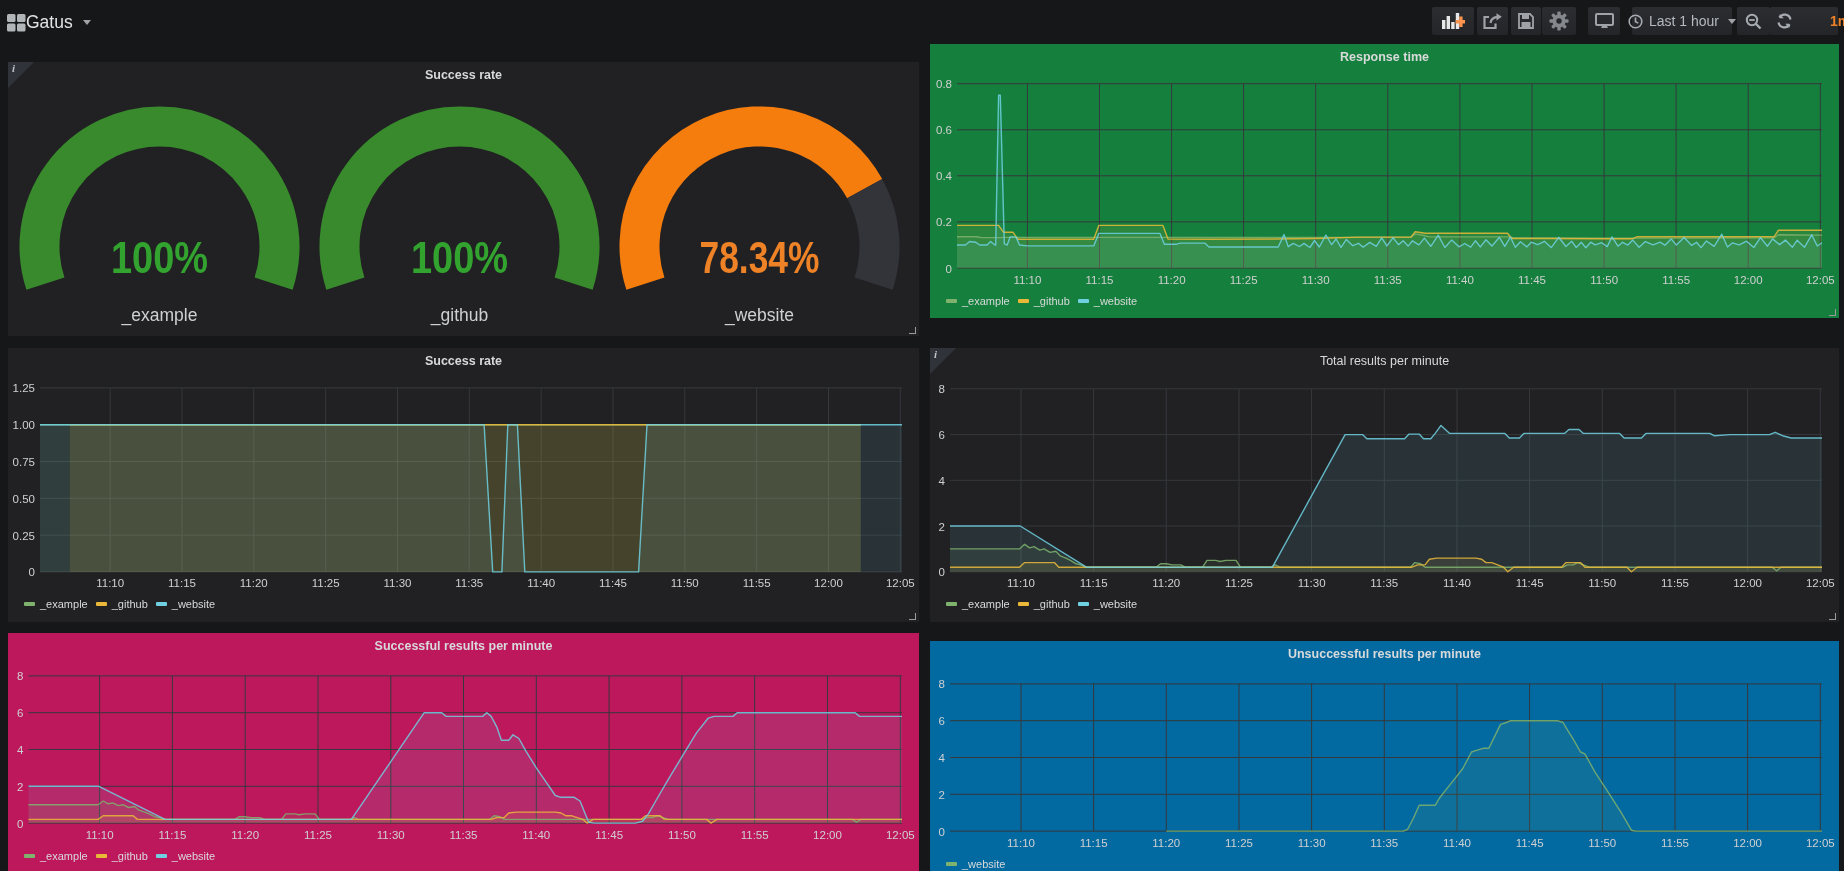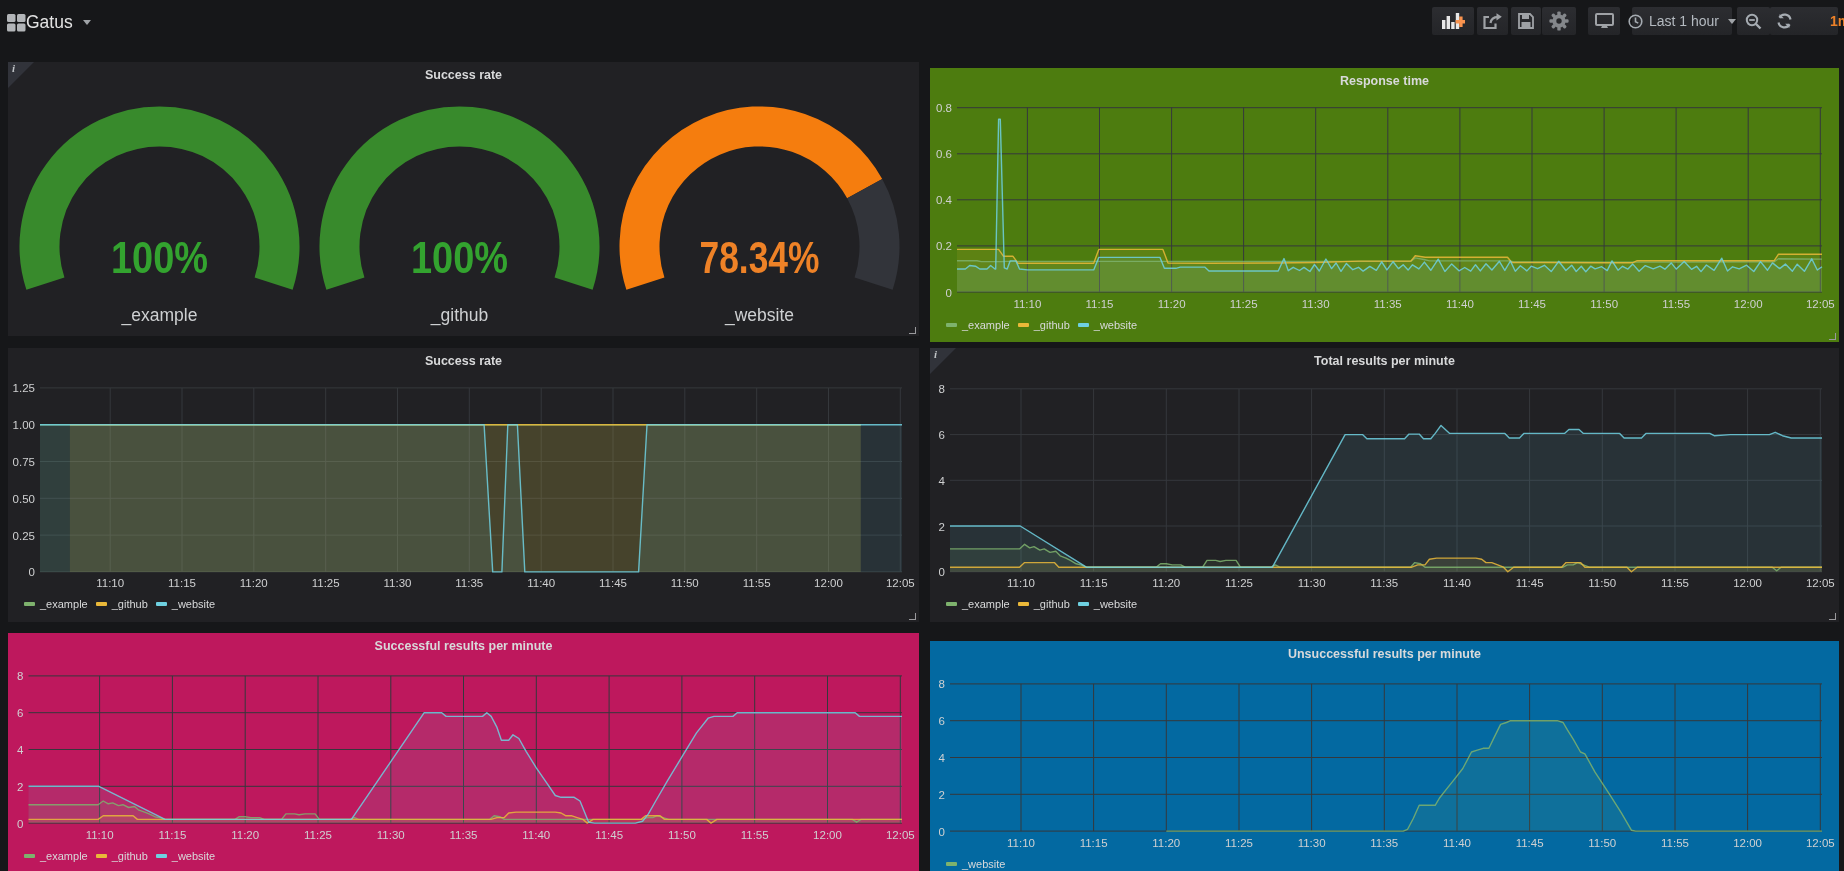--- a/index.html
+++ b/index.html
@@ -99,21 +99,21 @@
         <text x="451.5" y="258.5" text-anchor="middle" font-size="17.5" fill="#ced0d2">_github</text>
         <path d="M637.4 221.6 A120.0 120.0 0 0 1 856.7 126.7" fill="none" stroke="#f57d0e" stroke-width="40.0"></path>
         <path d="M856.7 126.7 A120.0 120.0 0 0 1 865.6 221.6" fill="none" stroke="#32343a" stroke-width="40.0"></path>
         <text x="751.5" y="210.5" text-anchor="middle" font-size="44" font-weight="bold" fill="#ee8227" textLength="120" lengthAdjust="spacingAndGlyphs">78.34%</text>
         <text x="751.5" y="258.5" text-anchor="middle" font-size="17.5" fill="#ced0d2">_website</text>
       </svg>
       <div style="position:absolute;left:0;top:0;width:0;height:0;border-top:26px solid #31333a;border-right:26px solid transparent;"></div>
       <div style="position:absolute;left:4px;top:0px;font-family:'Liberation Serif',serif;font-style:italic;font-weight:bold;font-size:11px;color:#bfc3c6;">i</div>
       <div style="position:absolute;right:3px;bottom:2px;width:7px;height:7px;border-right:1.5px solid #99999c;border-bottom:1.5px solid #99999c;"></div>
     </div>
-    <div style="position:absolute;left:930px;top:68px;width:909px;height:274px;background:#4d7c0f;overflow:hidden;">
+    <div style="position:absolute;left:930px;top:44px;width:909px;height:274px;background:#15803d;overflow:hidden;">
       <div style="position:absolute;left:0;right:0;top:6px;text-align:center;font-size:12.5px;font-weight:bold;color:#d8d9da;">Response time</div>
       <svg width="909" height="274" style="position:absolute;left:0;top:0">
         <line x1="27.0" y1="224.0" x2="892.0" y2="224.0" stroke="#35383c" stroke-width="1"></line>
         <line x1="27.0" y1="177.9" x2="892.0" y2="177.9" stroke="#35383c" stroke-width="1"></line>
         <line x1="27.0" y1="131.8" x2="892.0" y2="131.8" stroke="#35383c" stroke-width="1"></line>
         <line x1="27.0" y1="85.8" x2="892.0" y2="85.8" stroke="#35383c" stroke-width="1"></line>
         <line x1="27.0" y1="39.7" x2="892.0" y2="39.7" stroke="#35383c" stroke-width="1"></line>
         <line x1="97.4" y1="39.7" x2="97.4" y2="224.0" stroke="#35383c" stroke-width="1"></line>
         <line x1="169.5" y1="39.7" x2="169.5" y2="224.0" stroke="#35383c" stroke-width="1"></line>
         <line x1="241.6" y1="39.7" x2="241.6" y2="224.0" stroke="#35383c" stroke-width="1"></line>
@@ -222,21 +222,21 @@
           <span style="font-size:11px;color:#d8d9da;">_github</span>
         </span>
         <span style="display:inline-flex;align-items:center;margin-right:8px;">
           <span style="width:11px;height:4px;border-radius:1px;background:#6ed0e0;margin-right:5px;display:inline-block;"></span>
           <span style="font-size:11px;color:#d8d9da;">_website</span>
         </span>
       </div>
       <div style="position:absolute;right:3px;bottom:2px;width:7px;height:7px;border-right:1.5px solid #99999c;border-bottom:1.5px solid #99999c;"></div>
     </div>
     <div style="position:absolute;left:930px;top:347.5px;width:909px;height:274px;background:#212124;overflow:hidden;">
-      <div style="position:absolute;left:0;right:0;top:6px;text-align:center;font-size:12.5px;font-weight:bold;color:#d8d9da;">Total results per minute</div>
+      <div style="position:absolute;left:0;right:0;top:6px;text-align:center;font-size:12.5px;font-weight:normal;color:#d8d9da;">Total results per minute</div>
       <svg width="909" height="274" style="position:absolute;left:0;top:0">
         <line x1="20.0" y1="223.8" x2="892.0" y2="223.8" stroke="#35383c" stroke-width="1"></line>
         <line x1="20.0" y1="178.0" x2="892.0" y2="178.0" stroke="#35383c" stroke-width="1"></line>
         <line x1="20.0" y1="132.3" x2="892.0" y2="132.3" stroke="#35383c" stroke-width="1"></line>
         <line x1="20.0" y1="86.6" x2="892.0" y2="86.6" stroke="#35383c" stroke-width="1"></line>
         <line x1="20.0" y1="40.8" x2="892.0" y2="40.8" stroke="#35383c" stroke-width="1"></line>
         <line x1="91.0" y1="40.8" x2="91.0" y2="223.8" stroke="#35383c" stroke-width="1"></line>
         <line x1="163.6" y1="40.8" x2="163.6" y2="223.8" stroke="#35383c" stroke-width="1"></line>
         <line x1="236.3" y1="40.8" x2="236.3" y2="223.8" stroke="#35383c" stroke-width="1"></line>
         <line x1="309.0" y1="40.8" x2="309.0" y2="223.8" stroke="#35383c" stroke-width="1"></line>

